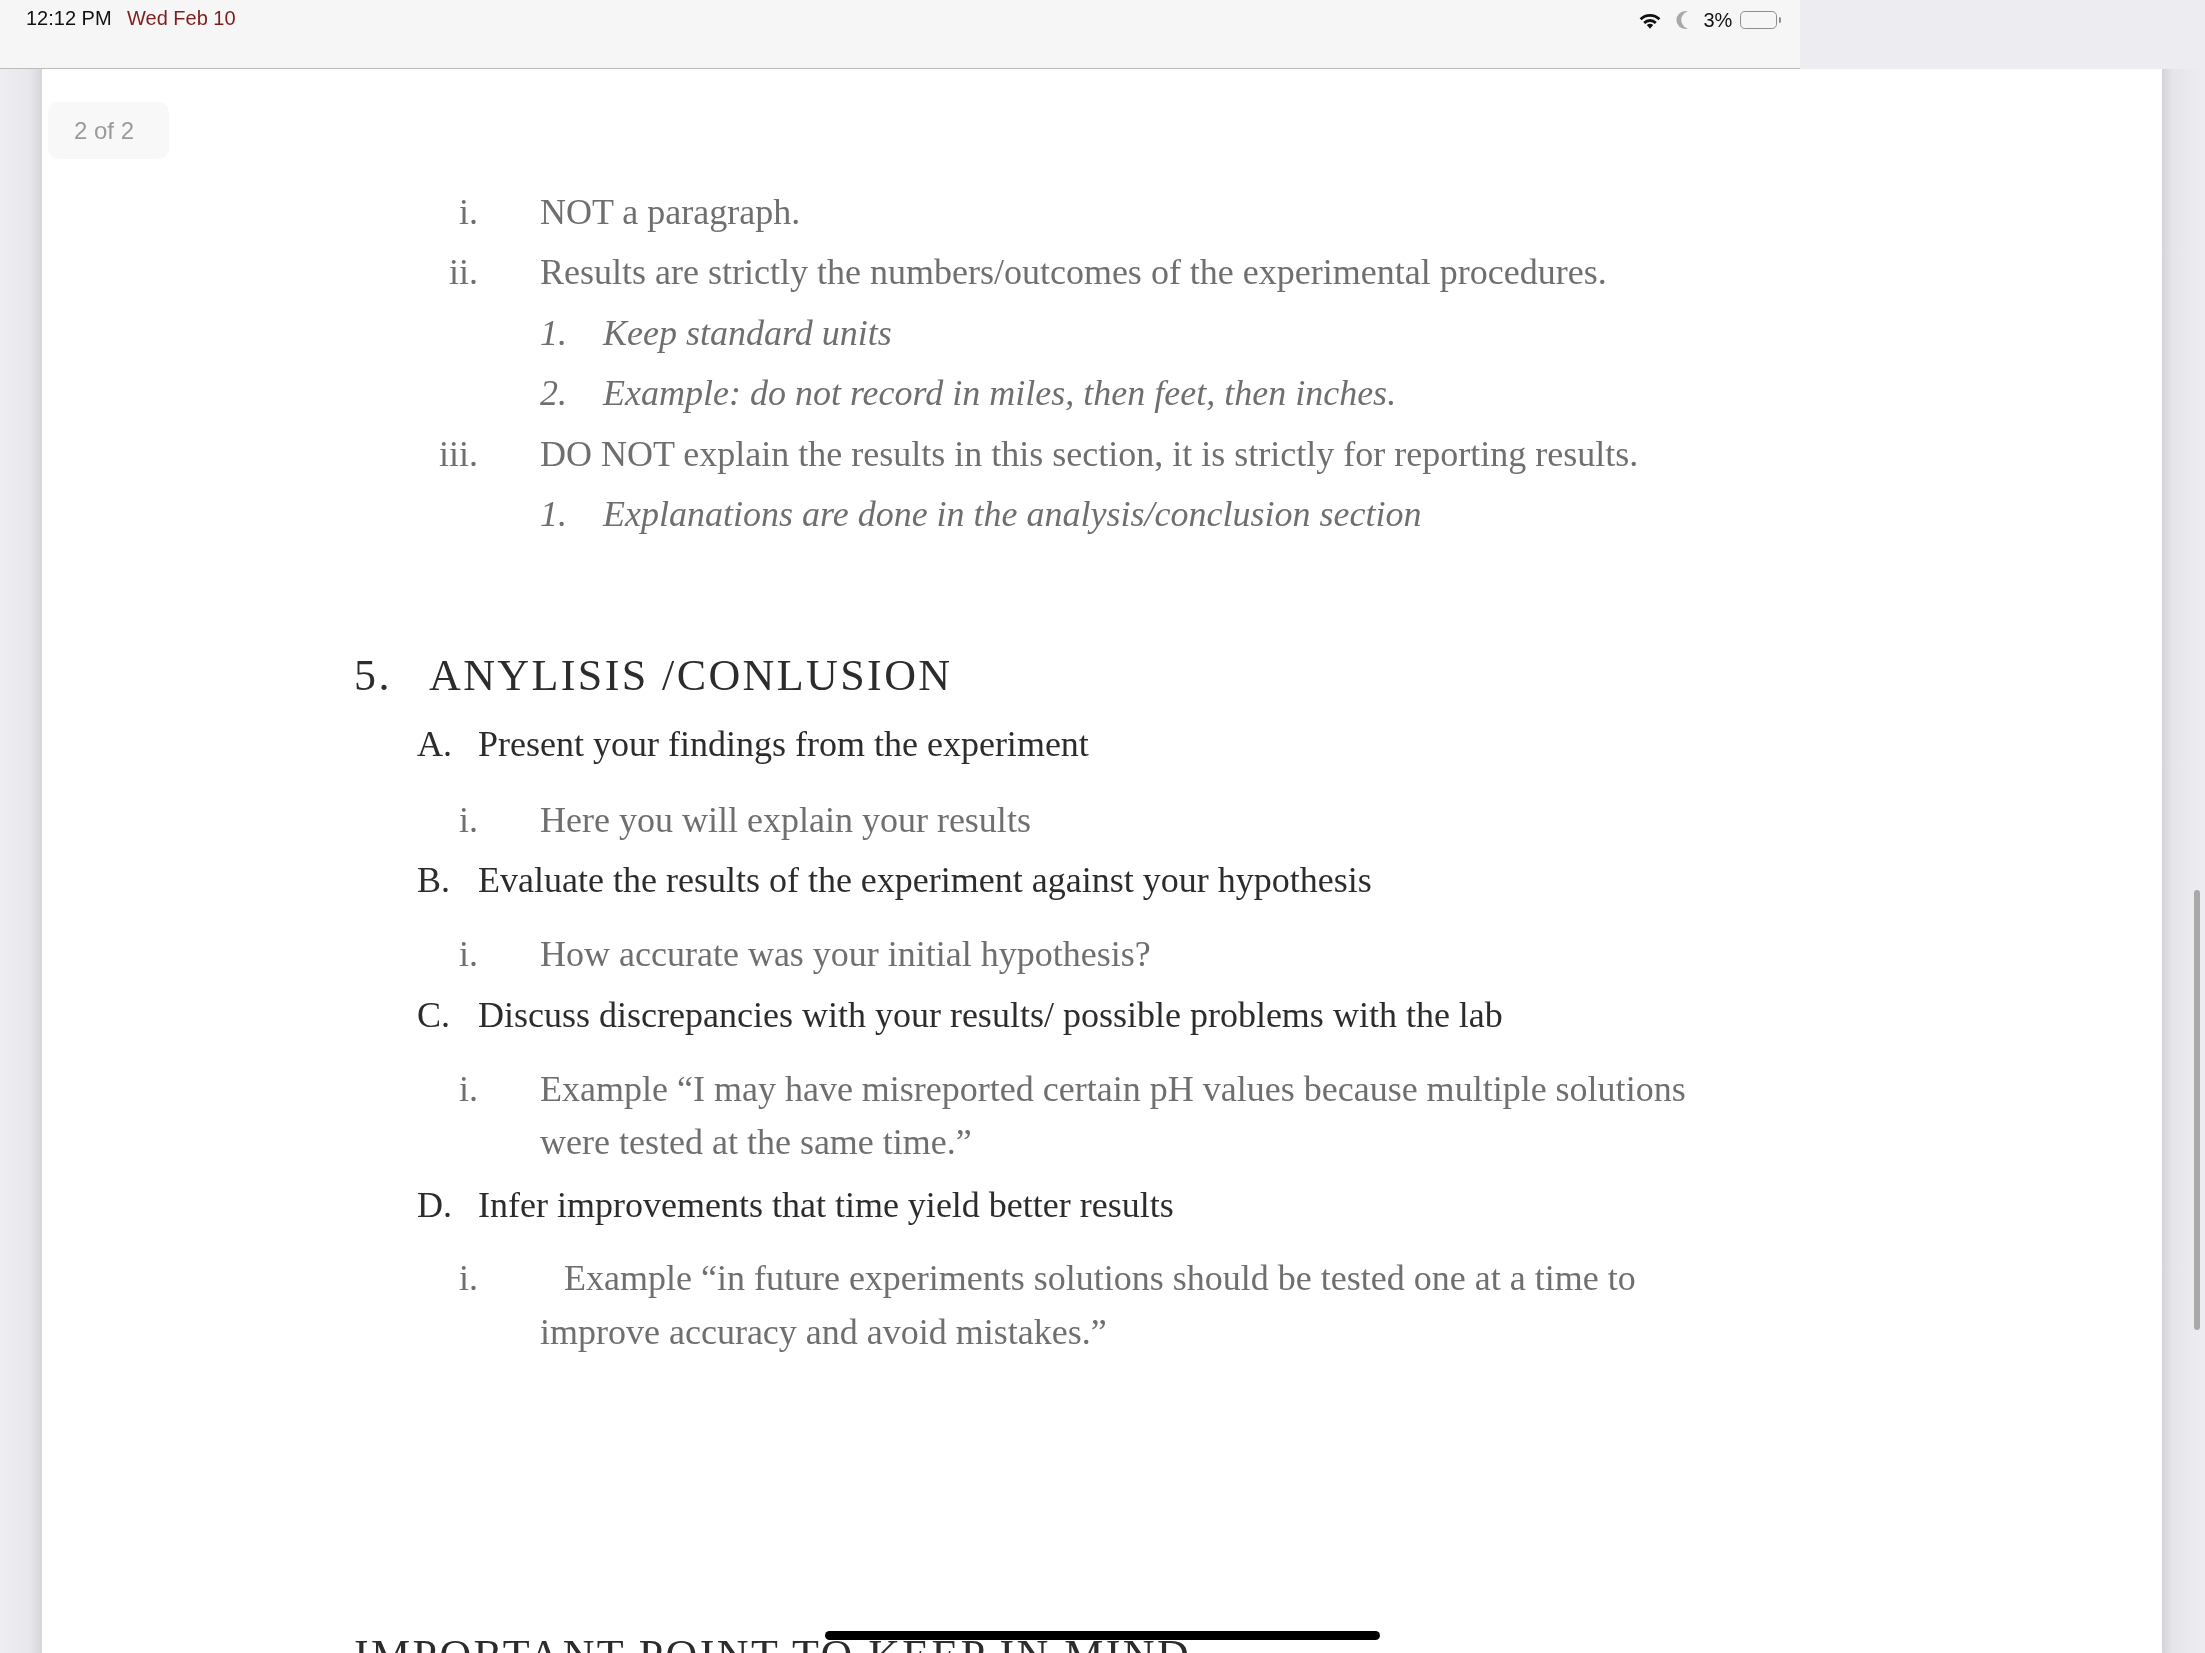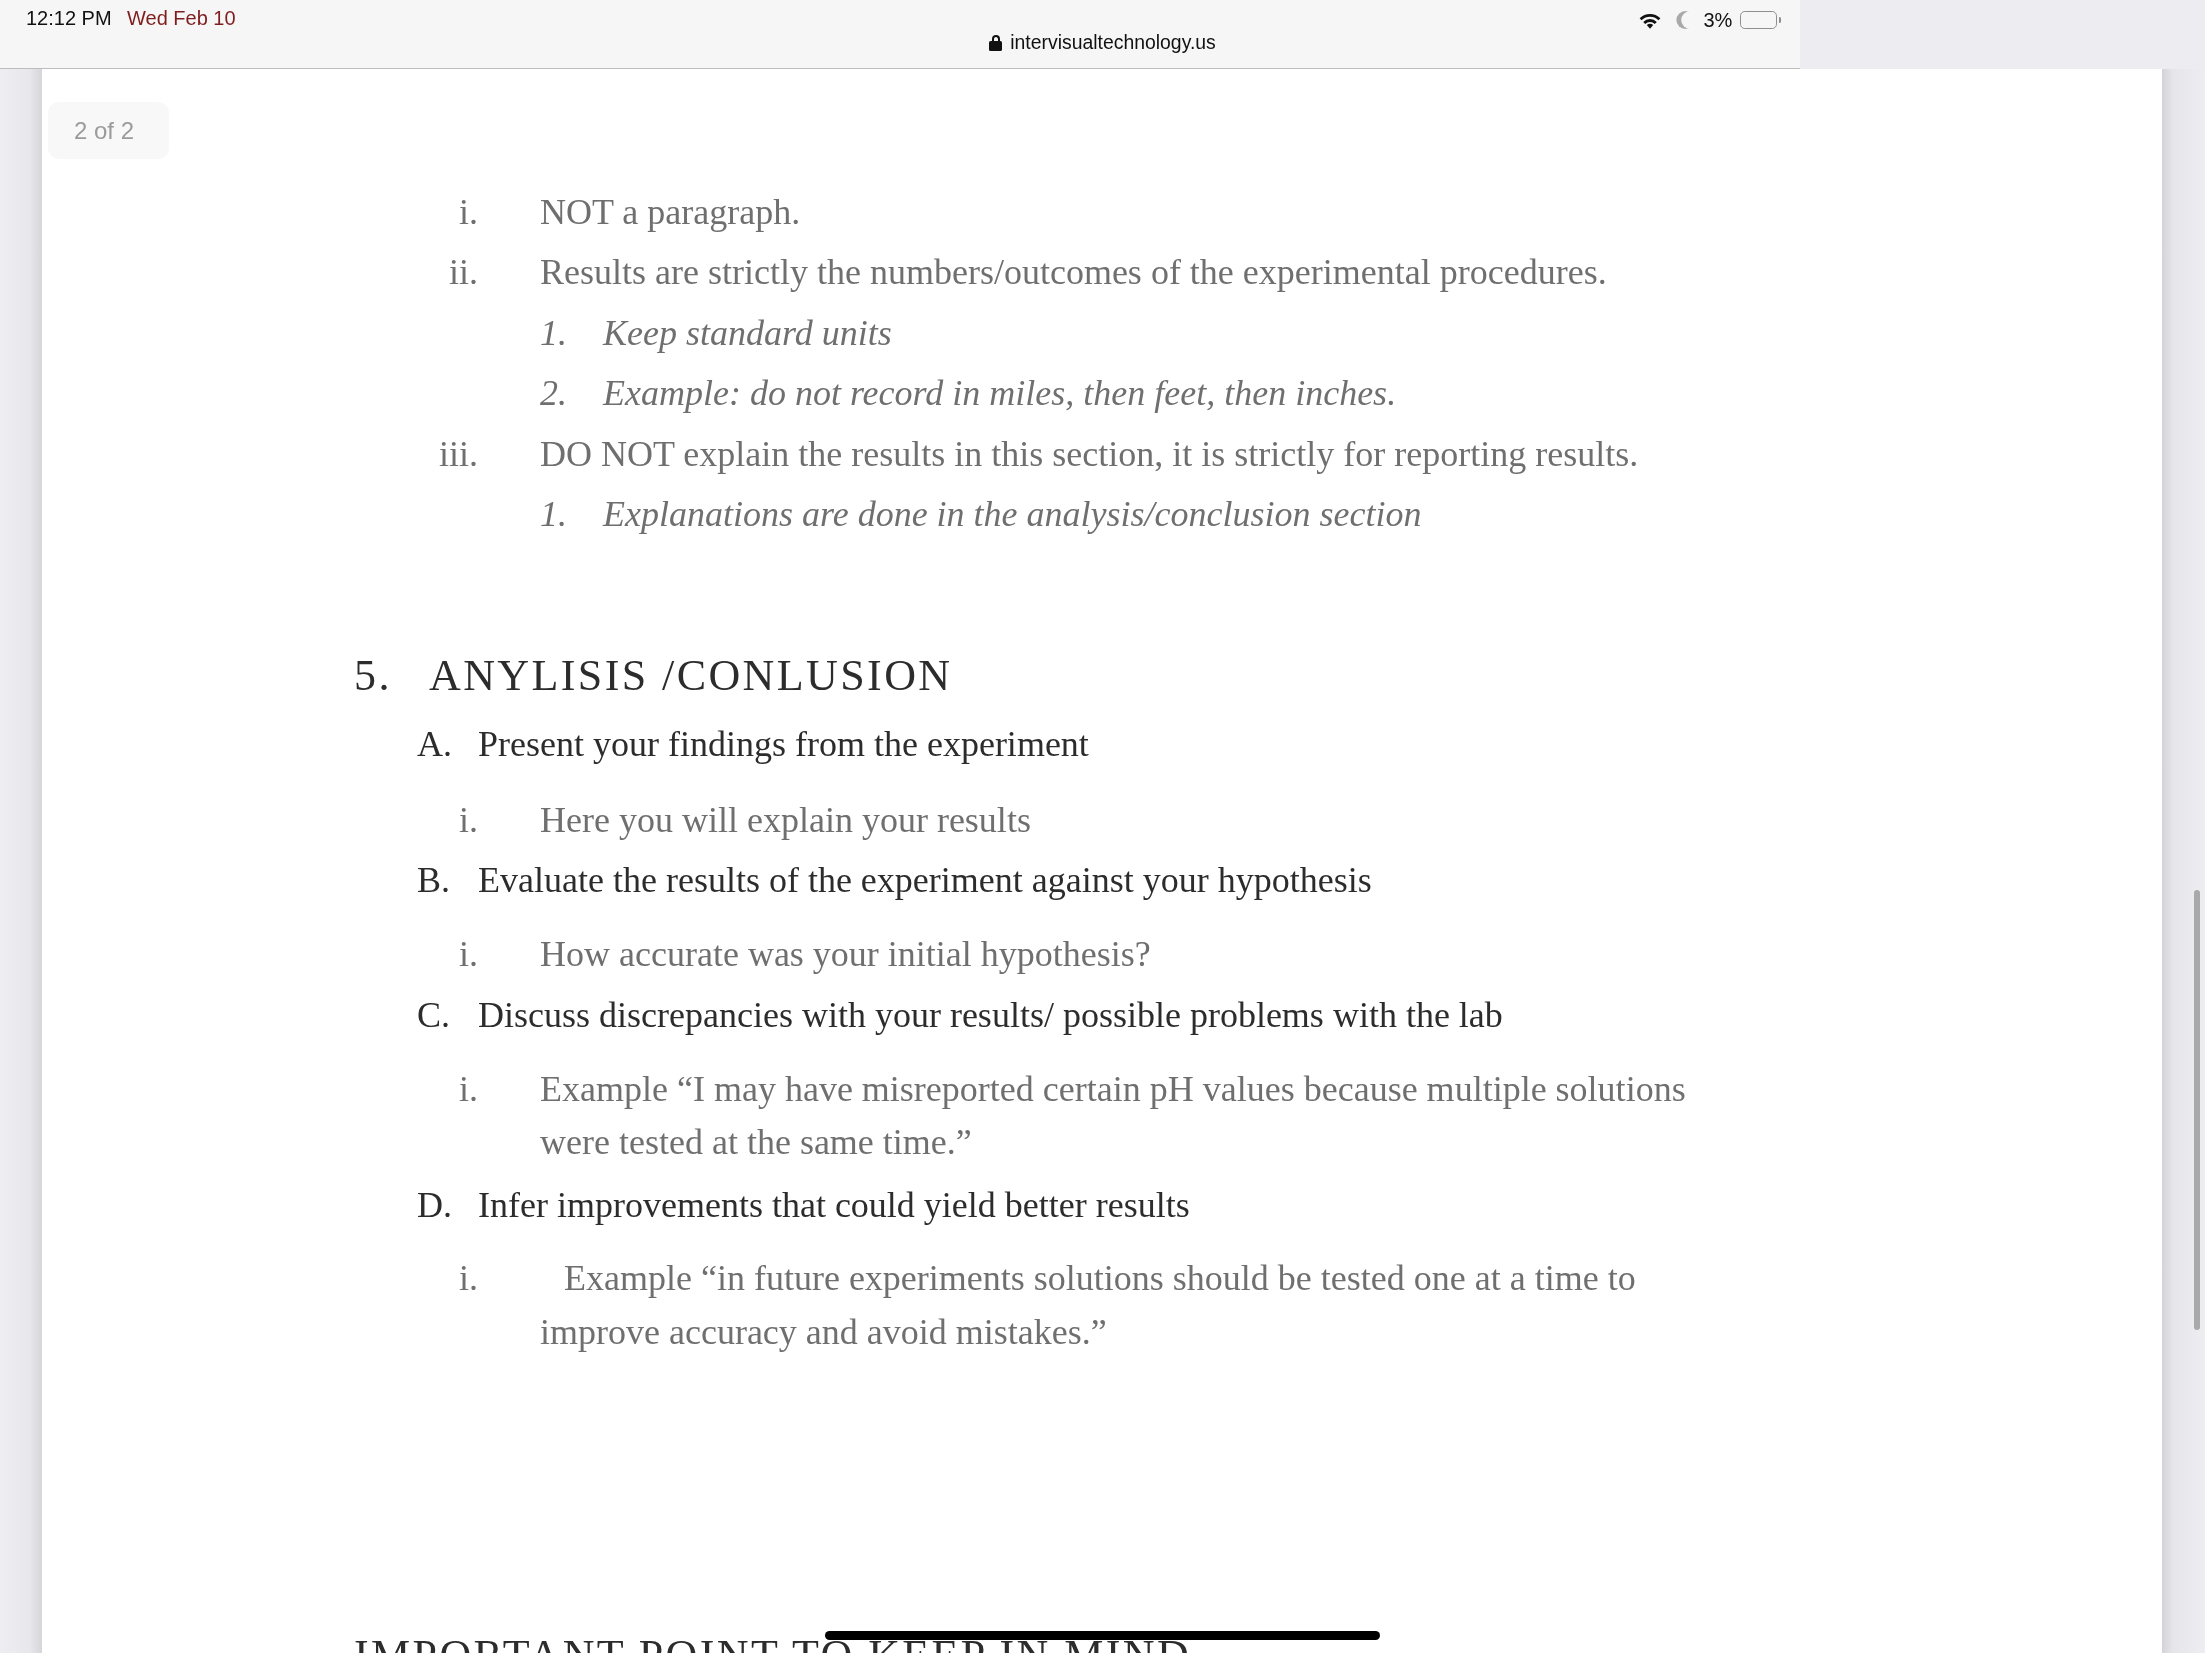--- a/index.html
+++ b/index.html
@@ -92,23 +92,20 @@
     position: absolute; left: 825px; top: 1631px; width: 555px; height: 9px;
     background: #000; border-radius: 4.8px;
   }
 </style>
 </head>
 <body>
 
 <div class="statusbar">
   <span class="sb-time">12:12 PM</span>
   <span class="sb-date">Wed Feb 10</span>
-  <div class="sb-url">
-    <span class="lock"><span class="shackle"></span><span class="body"></span></span><span>intervisualtechnology.us</span>
-  </div>
   <div class="sb-right">
     <svg class="wifi" viewBox="0 0 30 24">
       <path d="M15 22 L11 17.5 A6 6 0 0 1 19 17.5 Z" fill="#111"></path>
       <path d="M6.5 13.5 A12 12 0 0 1 23.5 13.5 L21 16 A8.5 8.5 0 0 0 9 16 Z" fill="#111"></path>
       <path d="M2 9 A18.5 18.5 0 0 1 28 9 L25.5 11.5 A15 15 0 0 0 4.5 11.5 Z" fill="#111"></path>
     </svg>
     <span class="moon"></span>
     <span>3%</span>
     <span class="battery"><span class="fill" style="width: 2.4px;"></span><span class="nub"></span></span>
   </div>
@@ -157,21 +154,21 @@
   <div class="line gray num-roman" style="left:381px; top:936px;">i.</div>
   <div class="line gray" style="left:540px; top:936px;">How accurate was your initial hypothesis?</div>
 
   <div class="line dark" style="left:417px; top:997px;">C.</div>
   <div class="line dark" style="left:478px; top:997px;">Discuss discrepancies with your results/ possible problems with the lab</div>
   <div class="line gray num-roman" style="left:381px; top:1071px;">i.</div>
   <div class="line gray" style="left:540px; top:1071px;">Example “I may have misreported certain pH values because multiple solutions</div>
   <div class="line gray" style="left:540px; top:1124px;">were tested at the same time.”</div>
 
   <div class="line dark" style="left:417px; top:1187px;">D.</div>
-  <div class="line dark" style="left:478px; top:1187px;">Infer improvements that could yield better results</div>
+  <div class="line dark" style="left:478px; top:1187px;">Infer improvements that time yield better results</div>
   <div class="line gray num-roman" style="left:381px; top:1260px;">i.</div>
   <div class="line gray" style="left:564px; top:1260px;">Example “in future experiments solutions should be tested one at a time to</div>
   <div class="line gray" style="left:540px; top:1314px;">improve accuracy and avoid mistakes.”</div>
 </div>
 
 <div class="line dark heading" style="left:354px; top:1634px;">IMPORTANT POINT TO KEEP IN MIND</div>
 
 <div class="scrollbar"></div>
 <div class="home-indicator"></div>
 

